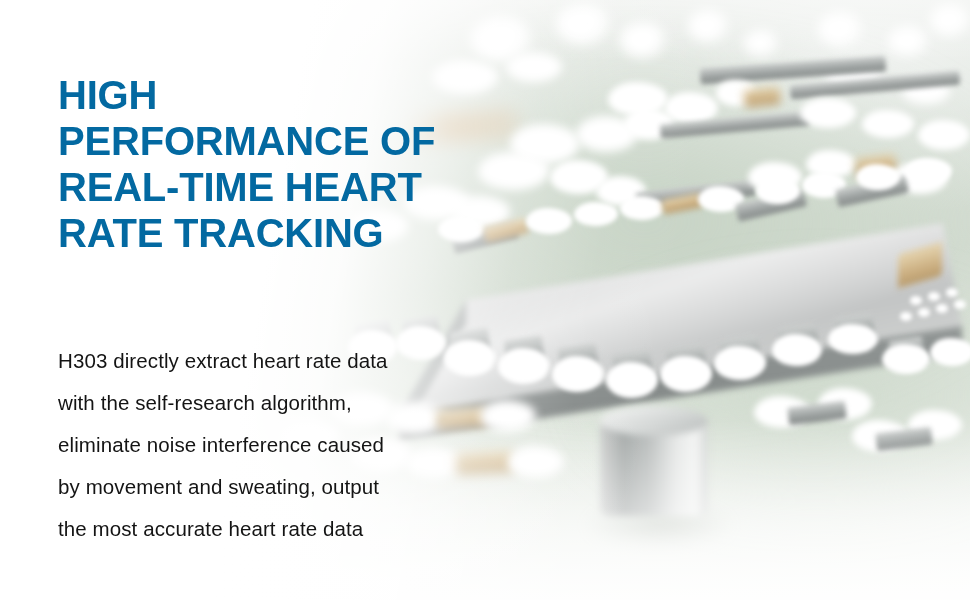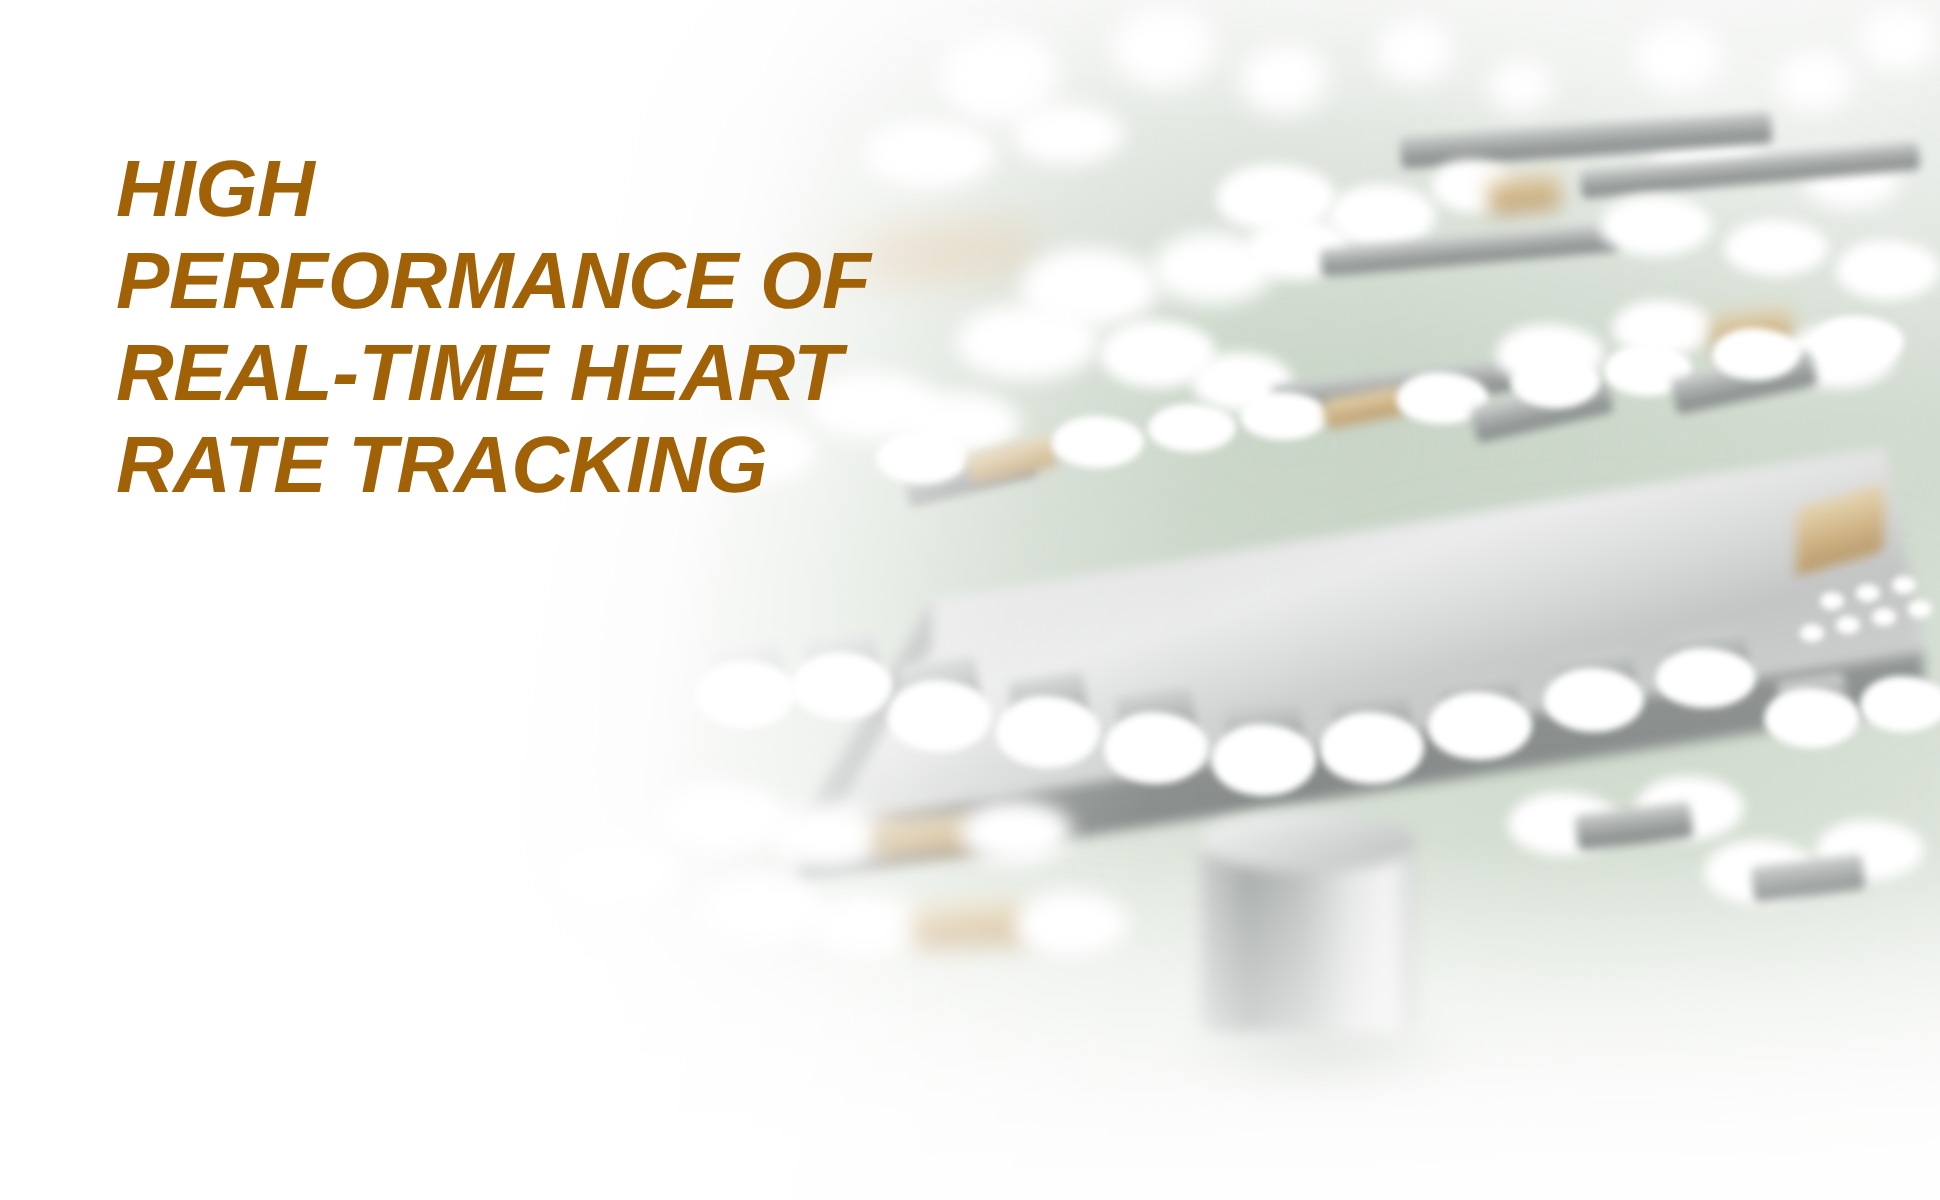--- a/index.html
+++ b/index.html
@@ -157,23 +157,22 @@
   }
   .headline{
     position:absolute;
     top:72px;left:0;
     margin:0;
     font-family:"Liberation Sans", sans-serif;
     font-weight:bold;
     font-size:40px;
     line-height:46px;
     letter-spacing:-0.2px;
-    color:#a16207;
+    color:#0369a1;
     white-space:pre-line;
-    font-style:italic;
   }
   .body-copy{
     position:absolute;
     top:340px;left:0;
     margin:0;
     font-family:"Liberation Sans", sans-serif;
     font-weight:normal;
     font-size:20.5px;
     line-height:42px;
     letter-spacing:0.1px;
@@ -320,15 +319,20 @@
     <div class="fade-top"></div>
     <div class="fade-bottom"></div>
     <div class="fade-left"></div>
   </div>
 
   <div class="content">
     <h1 class="headline">HIGH
 PERFORMANCE OF
 REAL-TIME HEART
 RATE TRACKING</h1>
+    <p class="body-copy">H303 directly extract heart rate data
+with the self-research algorithm,
+eliminate noise interference caused
+by movement and sweating, output
+the most accurate heart rate data</p>
   </div>
 
 </div>
 
 </body></html>

